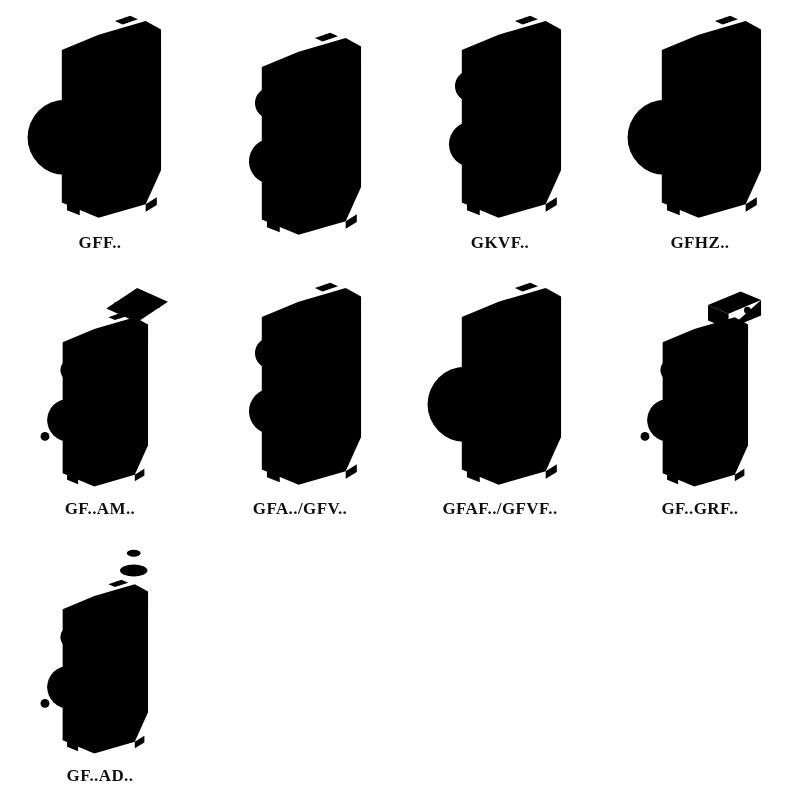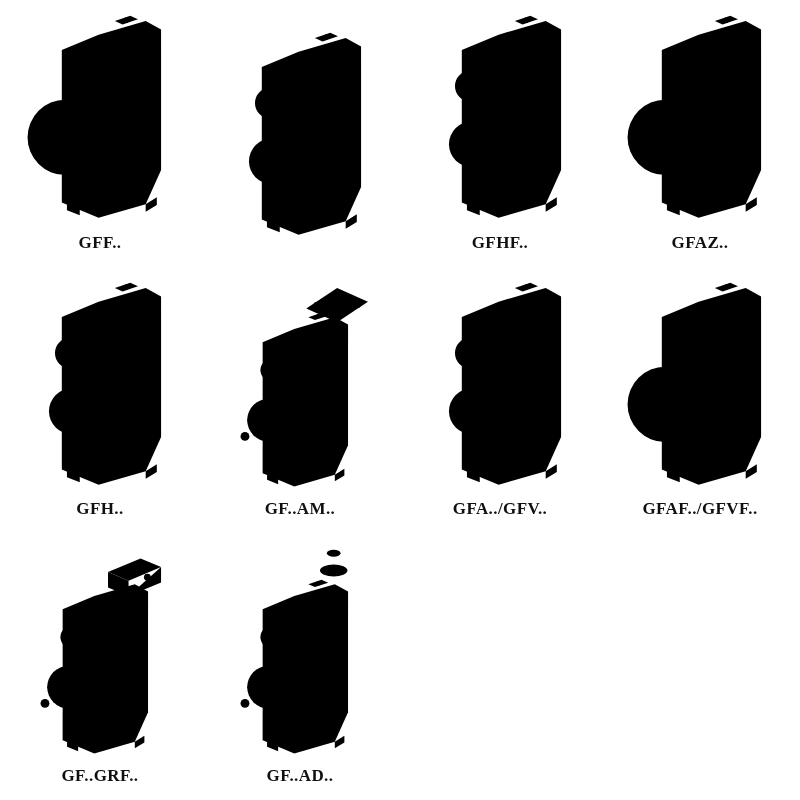--- a/index.html
+++ b/index.html
@@ -159,80 +159,72 @@
         </svg>
     </div>
   </div>
 
   <div class="cell solid">
     <div class="drawing">
       <svg viewBox="0 0 190 250" role="img">
           <use href="#sym-bores"></use>
         </svg>
     </div>
-    <div class="label">GFHF..</div>
+    <div class="label">GKVF..</div>
   </div>
 
   <div class="cell solid">
     <div class="drawing">
       <svg viewBox="0 0 190 250" role="img">
           <use href="#sym-flange"></use>
         </svg>
     </div>
-    <div class="label">GFAZ..</div>
-  </div>
+    <div class="label">GFHZ..</div>
+  </div>
+
+
+
+  <div class="cell dashed">
+    <div class="drawing">
+      <svg viewBox="0 0 190 250" role="img">
+          <use href="#sym-flange-top"></use>
+        </svg>
+    </div>
+    <div class="label">GF..AM..</div>
+  </div>
+
 
   <div class="cell solid">
     <div class="drawing">
       <svg viewBox="0 0 190 250" role="img">
           <use href="#sym-bores"></use>
         </svg>
     </div>
-    <div class="label">GFH..</div>
-  </div>
-
+    <div class="label">GFA../GFV..</div>
+  </div>
+
+  <div class="cell solid">
+    <div class="drawing">
+      <svg viewBox="0 0 190 250" role="img">
+          <use href="#sym-flange"></use>
+        </svg>
+    </div>
+    <div class="label">GFAF../GFVF..</div>
+  </div>
 
   <div class="cell dashed">
     <div class="drawing">
       <svg viewBox="0 0 190 250" role="img">
-          <use href="#sym-flange-top"></use>
-        </svg>
-    </div>
-    <div class="label">GF..AM..</div>
-  </div>
-
-
-  <div class="cell solid">
-    <div class="drawing">
-      <svg viewBox="0 0 190 250" role="img">
-          <use href="#sym-bores"></use>
-        </svg>
-    </div>
-    <div class="label">GFA../GFV..</div>
-  </div>
-
-  <div class="cell solid">
-    <div class="drawing">
-      <svg viewBox="0 0 190 250" role="img">
-          <use href="#sym-flange"></use>
-        </svg>
-    </div>
-    <div class="label">GFAF../GFVF..</div>
+          <use href="#sym-box-top"></use>
+        </svg>
+    </div>
+    <div class="label">GF..GRF..</div>
   </div>
 
   <div class="cell dashed">
     <div class="drawing">
       <svg viewBox="0 0 190 250" role="img">
-          <use href="#sym-box-top"></use>
-        </svg>
-    </div>
-    <div class="label">GF..GRF..</div>
-  </div>
-
-  <div class="cell dashed">
-    <div class="drawing">
-      <svg viewBox="0 0 190 250" role="img">
           <use href="#sym-shaft-top"></use>
         </svg>
     </div>
     <div class="label">GF..AD..</div>
   </div>
 </div>
 
 </body></html>

